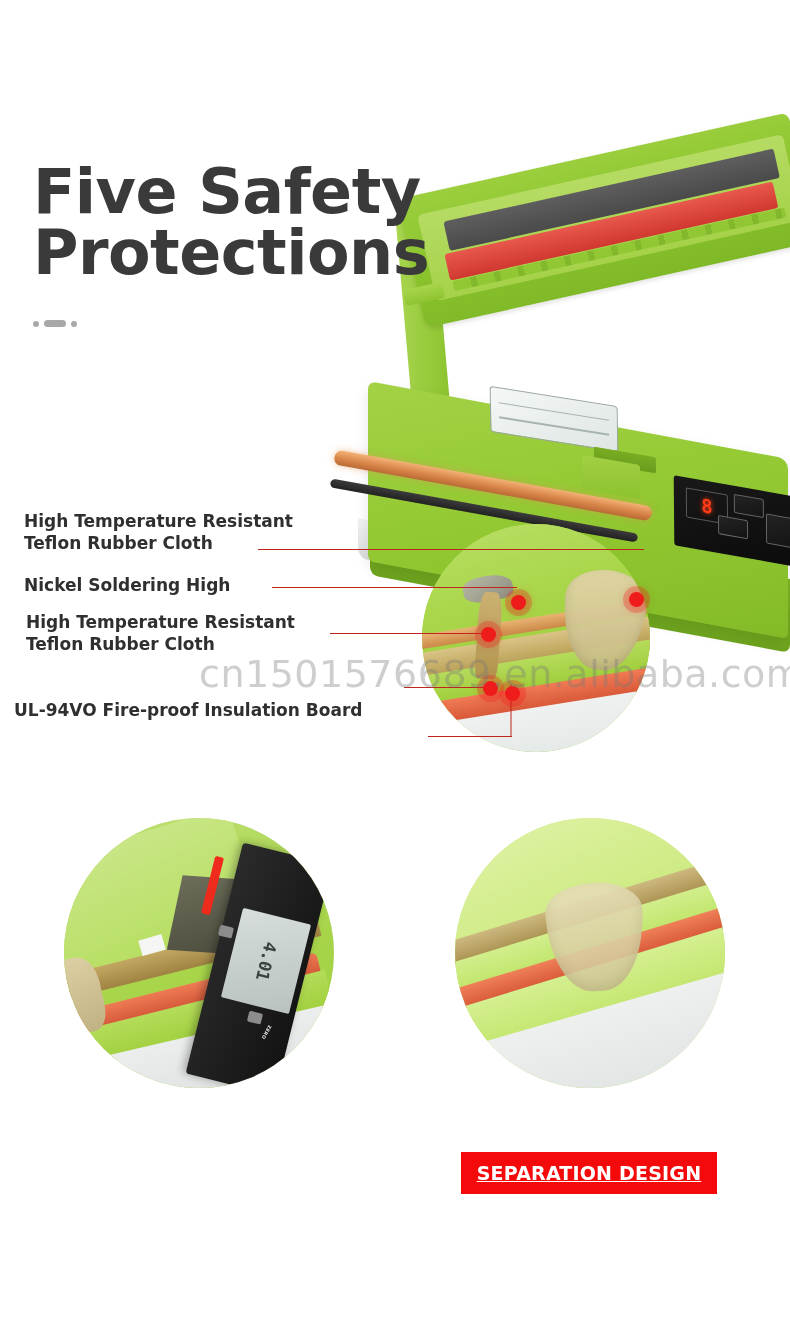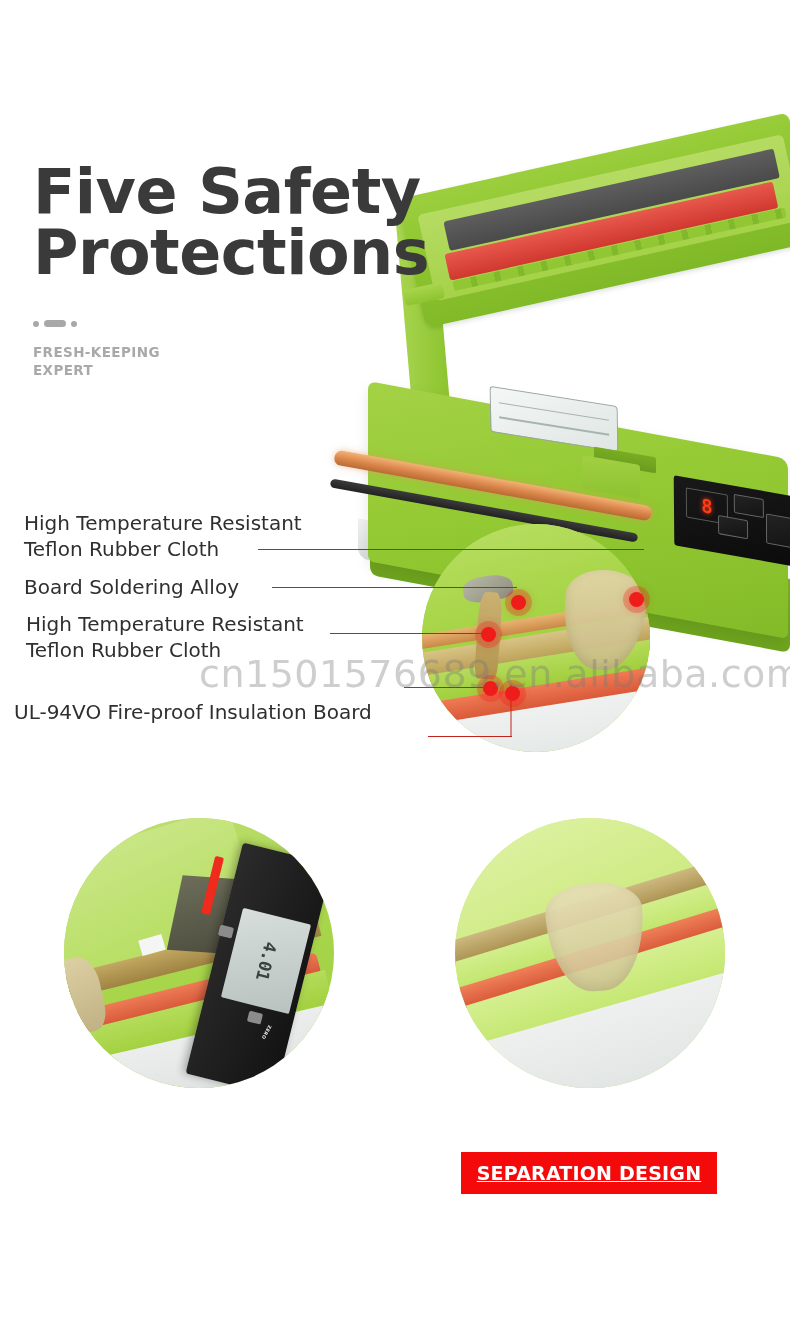--- a/index.html
+++ b/index.html
@@ -300,24 +300,24 @@
     position:absolute;
     width:15px;height:15px;border-radius:50%;
     background:#ef1c1c;
     box-shadow:0 0 0 6px rgba(239,28,28,.28),0 0 10px 4px rgba(239,28,28,.22);
     z-index:32;
   }
 
   
   .callout{
     position:absolute;
-    font-size:20px;
+    font-size:17px;
     line-height:1.28;
     color:#2f2f2f;
-    font-weight:400;
+    font-weight:700;
     white-space:pre-line;
     z-index:38;
   }
   .lead{
     position:absolute;
     height:0;
     border-top:1.4px solid #c0241c;
     z-index:30;
     transform-origin:0 50%;
   }
@@ -493,22 +493,20 @@
     <h1>Five Safety
 Protections</h1>
   </div>
 
   <div class="deco-dashes">
     <i class="d1"></i>
     <i class="d2"></i>
     <i class="d3"></i>
   </div>
 
-  <div class="subtitle">FRESH-KEEPING
-EXPERT</div>
 
   <div class="hero">
     <div class="hero-canvas">
 
       <div class="lid-left-wall"></div>
 
       <div class="lid">
         <div class="lid-inner">
           <div class="lid-strip-grey"></div>
           <div class="lid-strip-red"></div>
@@ -562,21 +560,21 @@
   <div class="lead" style="left:258px;top:549px;width:386px;"></div>
   <div class="lead" style="left:272px;top:587px;width:245px;"></div>
   <div class="lead" style="left:330px;top:633px;width:157px;"></div>
   <div class="lead" style="left:404px;top:687px;width:85px;"></div>
   <div class="lead" style="left:428px;top:736px;width:84px;"></div>
   <div class="lead" style="left:511px;top:736px;width:52px;transform:rotate(-90deg);transform-origin:0 50%;"></div>
 
   <div class="callout" style="left:24px;top:511px;">High Temperature Resistant
 Teflon Rubber Cloth</div>
 
-  <div class="callout" style="left:24px;top:575px;">Board Soldering Alloy</div>
+  <div class="callout" style="left:24px;top:575px;">Nickel Soldering High</div>
 
   <div class="callout" style="left:26px;top:612px;">High Temperature Resistant
 Teflon Rubber Cloth</div>
 
   <div class="callout" style="left:14px;top:676px;margin-top:24px;">UL-94VO Fire-proof Insulation Board</div>
 
 
   <div class="watermark">cn1501576689.en.alibaba.com</div>
 
   <div class="fcircle fc-left">

